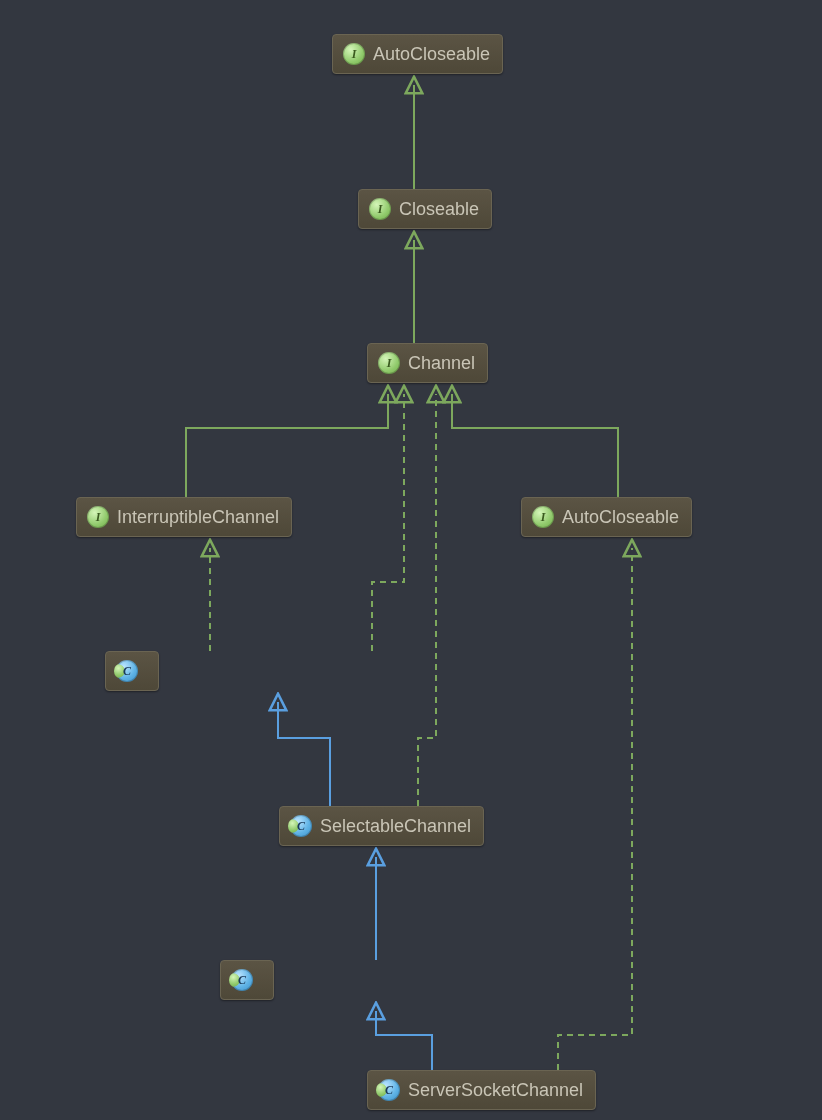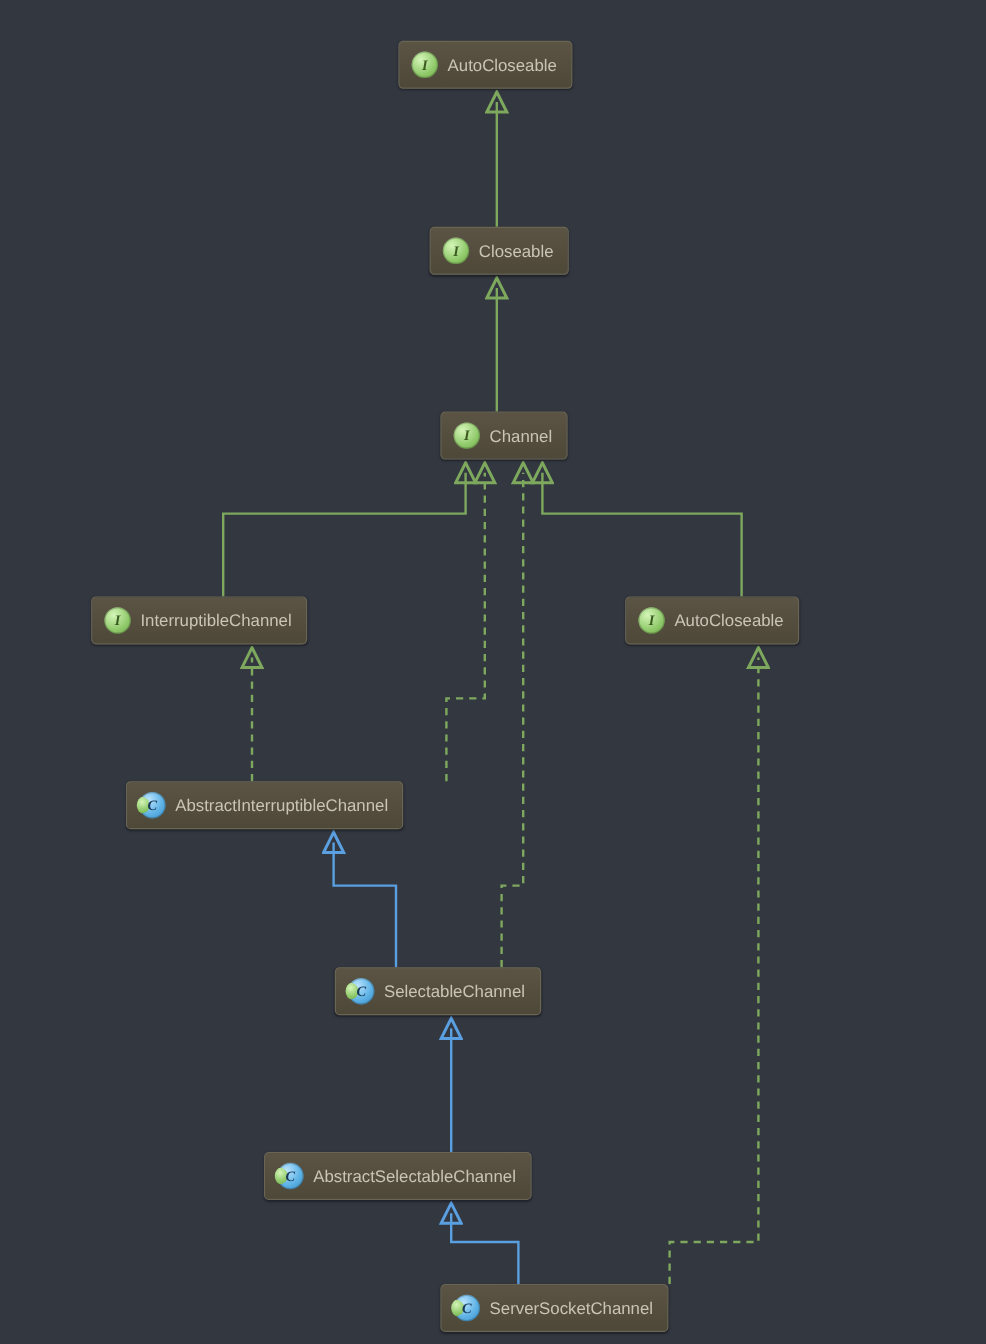--- a/index.html
+++ b/index.html
@@ -57,21 +57,21 @@
     background: radial-gradient(circle at 40% 30%, #d4f5b8, #8fc96a 60%, #6fa848);
     border-radius: 50% 50% 50% 50%;
     clip-path: ellipse(70% 50% at 30% 50%);
   }
   .icon .glyph {
     position: relative;
     z-index: 2;
   }
   .label {
     color: #c9c5b6;
-    font-size: 14px;
+    font-size: 18px;
   }
   svg.edges {
     position: absolute;
     left: 0;
     top: 0;
     width: 822px;
     height: 1120px;
     pointer-events: none;
   }
 </style>
@@ -143,35 +143,33 @@
   <span class="icon icon-interface">
       <span class="glyph">I</span>
     </span>
   <span class="label">AutoCloseable</span>
 </div>
 
 <div class="node" style="left:105px; top:651px;">
   <span class="icon icon-class">
       <span class="glyph">C</span>
     </span>
-  <span class="label">AbstractInterruptibleChannel</span>
 </div>
 
 <div class="node" style="left:279px; top:806px;">
   <span class="icon icon-class">
       <span class="glyph">C</span>
     </span>
   <span class="label">SelectableChannel</span>
 </div>
 
 <div class="node" style="left:220px; top:960px;">
   <span class="icon icon-class">
       <span class="glyph">C</span>
     </span>
-  <span class="label">AbstractSelectableChannel</span>
 </div>
 
 <div class="node" style="left:367px; top:1070px;">
   <span class="icon icon-class">
       <span class="glyph">C</span>
     </span>
   <span class="label">ServerSocketChannel</span>
 </div>
 
 </body></html>

